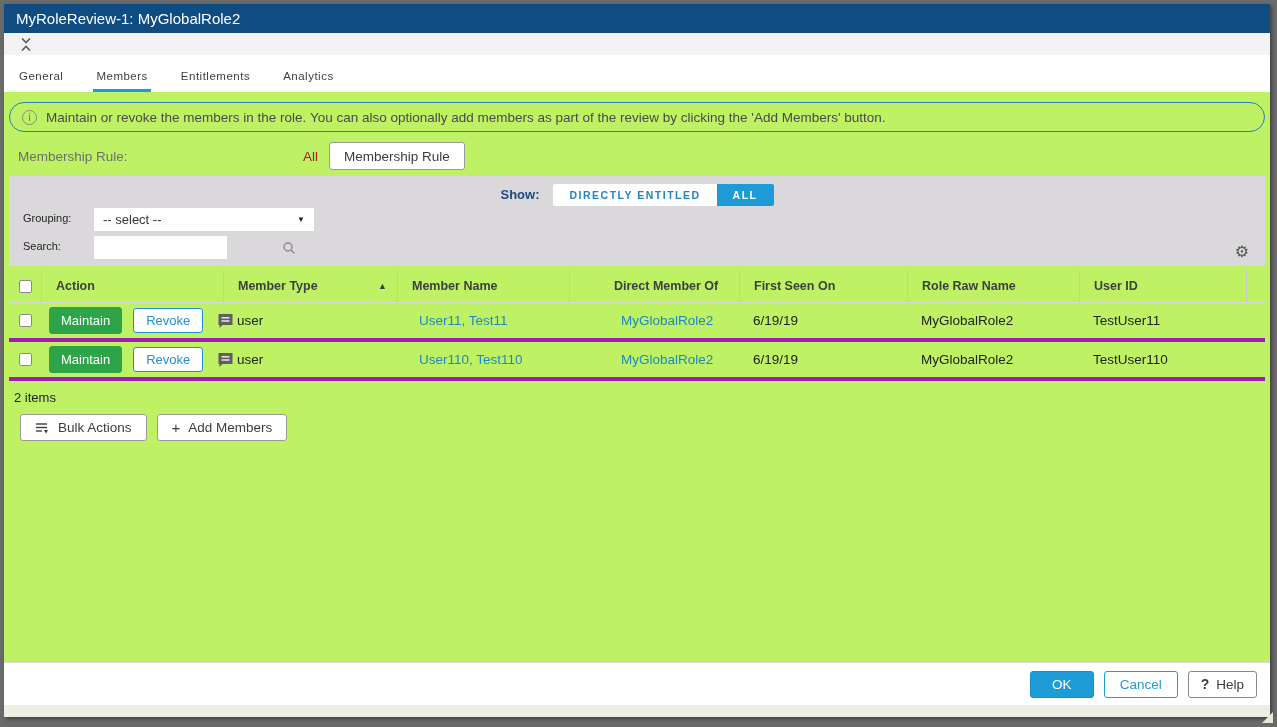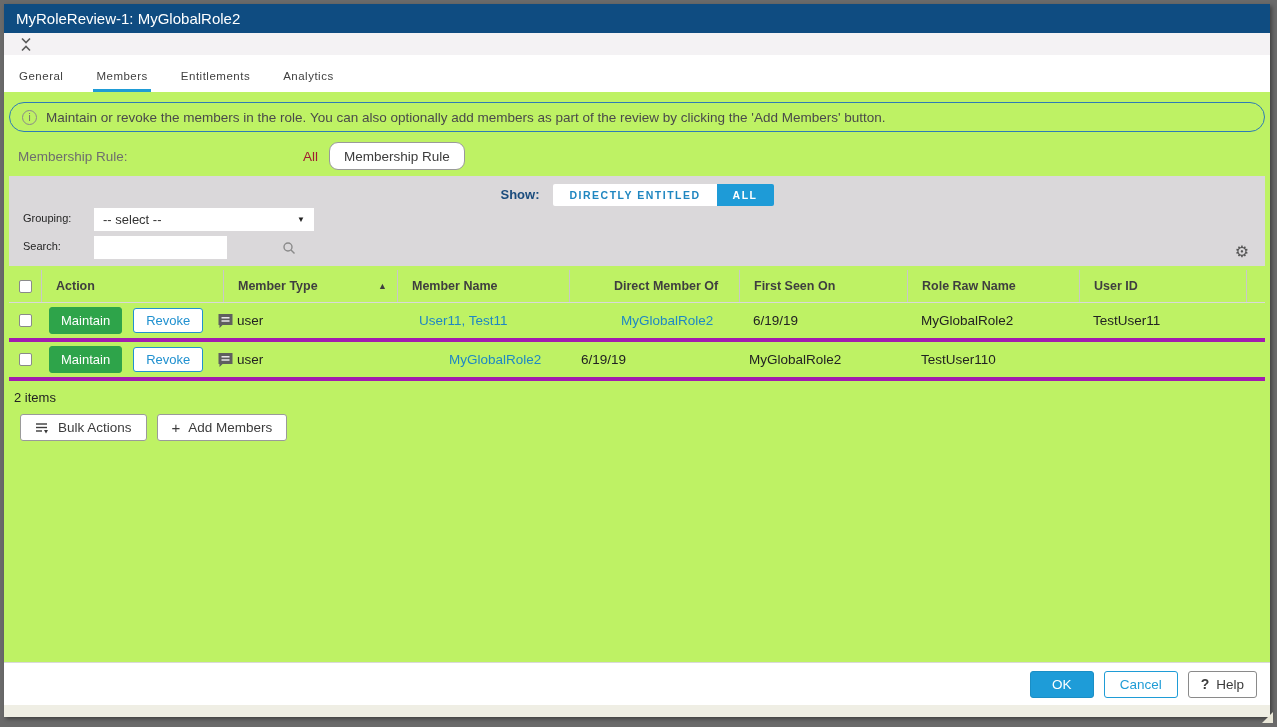--- a/index.html
+++ b/index.html
@@ -14,21 +14,21 @@
   .tab { font-size:11.5px; letter-spacing:.5px; color:#3f3f3f; padding:0 3px 10px; cursor:pointer; }
   .tab.active { padding-bottom:7px; border-bottom:3px solid #1f9cd6; }
   .info-banner { margin:10px 5px 0; height:30px; flex:none; border:1px solid #2e7cb5; border-radius:15px;
                  display:flex; align-items:center; gap:9px; padding:0 12px; font-size:13.5px; color:#4a4a4a; }
   .info-icon { width:15px; height:15px; flex:none; border:1px solid #8a8a8a; border-radius:50%;
                display:flex; align-items:center; justify-content:center; font-size:10px; color:#6e6e6e; }
   .membership-row { position:relative; height:28px; margin-top:10px; flex:none; font-size:13.5px; }
   .membership-label { position:absolute; left:14px; top:7px; color:#6e6e6e; }
   .membership-value { position:absolute; left:299px; top:7px; color:#a01d30; }
   .membership-btn { position:absolute; left:325px; top:0; height:28px; padding:0 14px; background:#fff;
-                    border:1px solid #9a9a9a; border-radius:9px; font-size:13.5px; color:#3c3c3c; cursor:pointer;
+                    border:1px solid #9a9a9a; border-radius:3px; font-size:13.5px; color:#3c3c3c; cursor:pointer;
                     font-family:"Liberation Sans", sans-serif; }
   .gray-panel { margin:6px 5px 0; background:#dad8da; height:90px; flex:none; position:relative; padding-top:7px; }
   .show-row { display:flex; justify-content:center; align-items:center; gap:14px; height:23px; }
   .show-label { color:#1a4c7d; font-size:13px; font-weight:bold; }
   .toggle { display:flex; height:22px;border-radius:8px; }
   .toggle-btn { font-size:10.5px; letter-spacing:1.5px; font-weight:bold; display:flex; align-items:center;
                 padding:0 16px; cursor:pointer; }
   .toggle-btn.off { background:#fff; color:#1f86c0; border-radius:2px 0 0 2px; }
   .toggle-btn.on  { background:#1e9bd7; color:#fff; border-radius:0 2px 2px 0; }
   .panel-label { position:absolute; left:14px; font-size:11px; color:#1f1f1f; }
@@ -211,20 +211,23 @@
           <button class="btn-revoke">Revoke</button>
           <span class="comment-icon">
             <svg width="17" height="16" viewBox="0 0 17 16">
               <path d="M1.5 1 h14 v11 h-10 l-3 3 v-3 h-1 z" fill="#5f5f5f"></path>
               <line x1="4.5" y1="4.8" x2="12.5" y2="4.8" stroke="#fff" stroke-width="1.3"></line>
               <line x1="4.5" y1="8" x2="12.5" y2="8" stroke="#fff" stroke-width="1.3"></line>
             </svg>
           </span>
         </div>
         <div class="td c-type">user</div>
+        <div class="td c-name">
+          <a class="link">User110, Test110</a>
+        </div>
         <div class="td c-dmo">
           <a class="link">MyGlobalRole2</a>
         </div>
         <div class="td c-fso">6/19/19</div>
         <div class="td c-rrn">MyGlobalRole2</div>
         <div class="td c-uid">TestUser110</div>
         <div class="td c-extra"></div>
       </div>
     </div>
 

